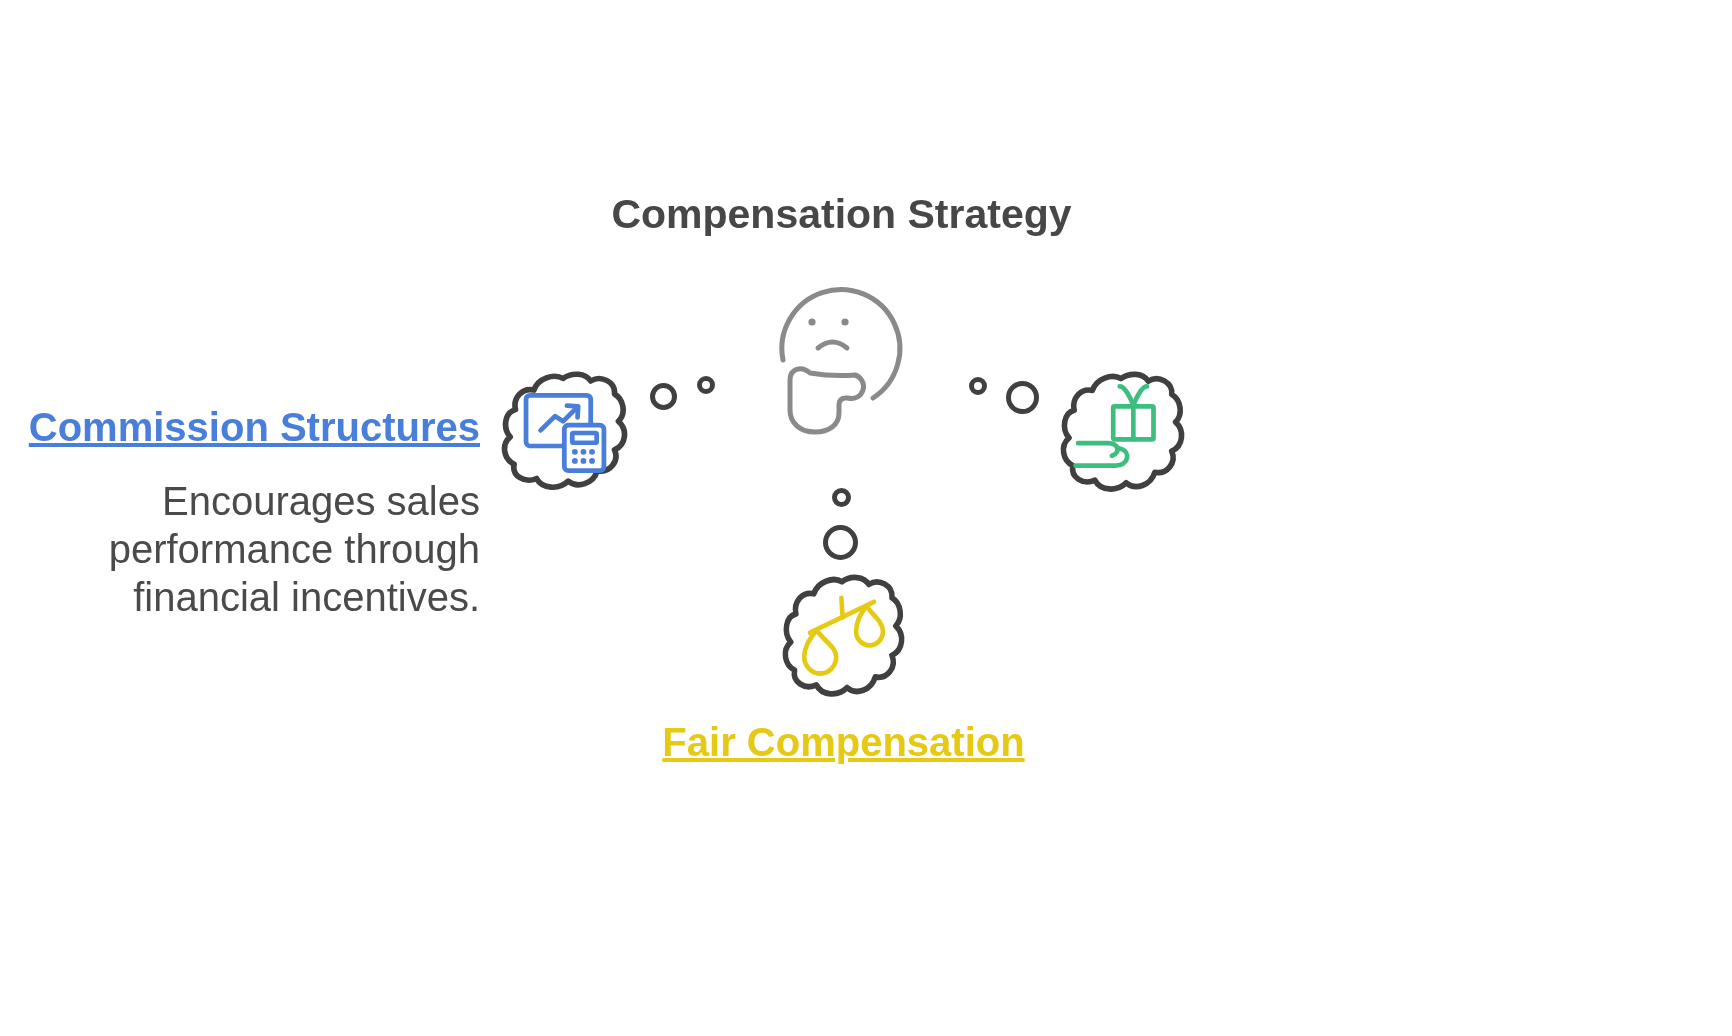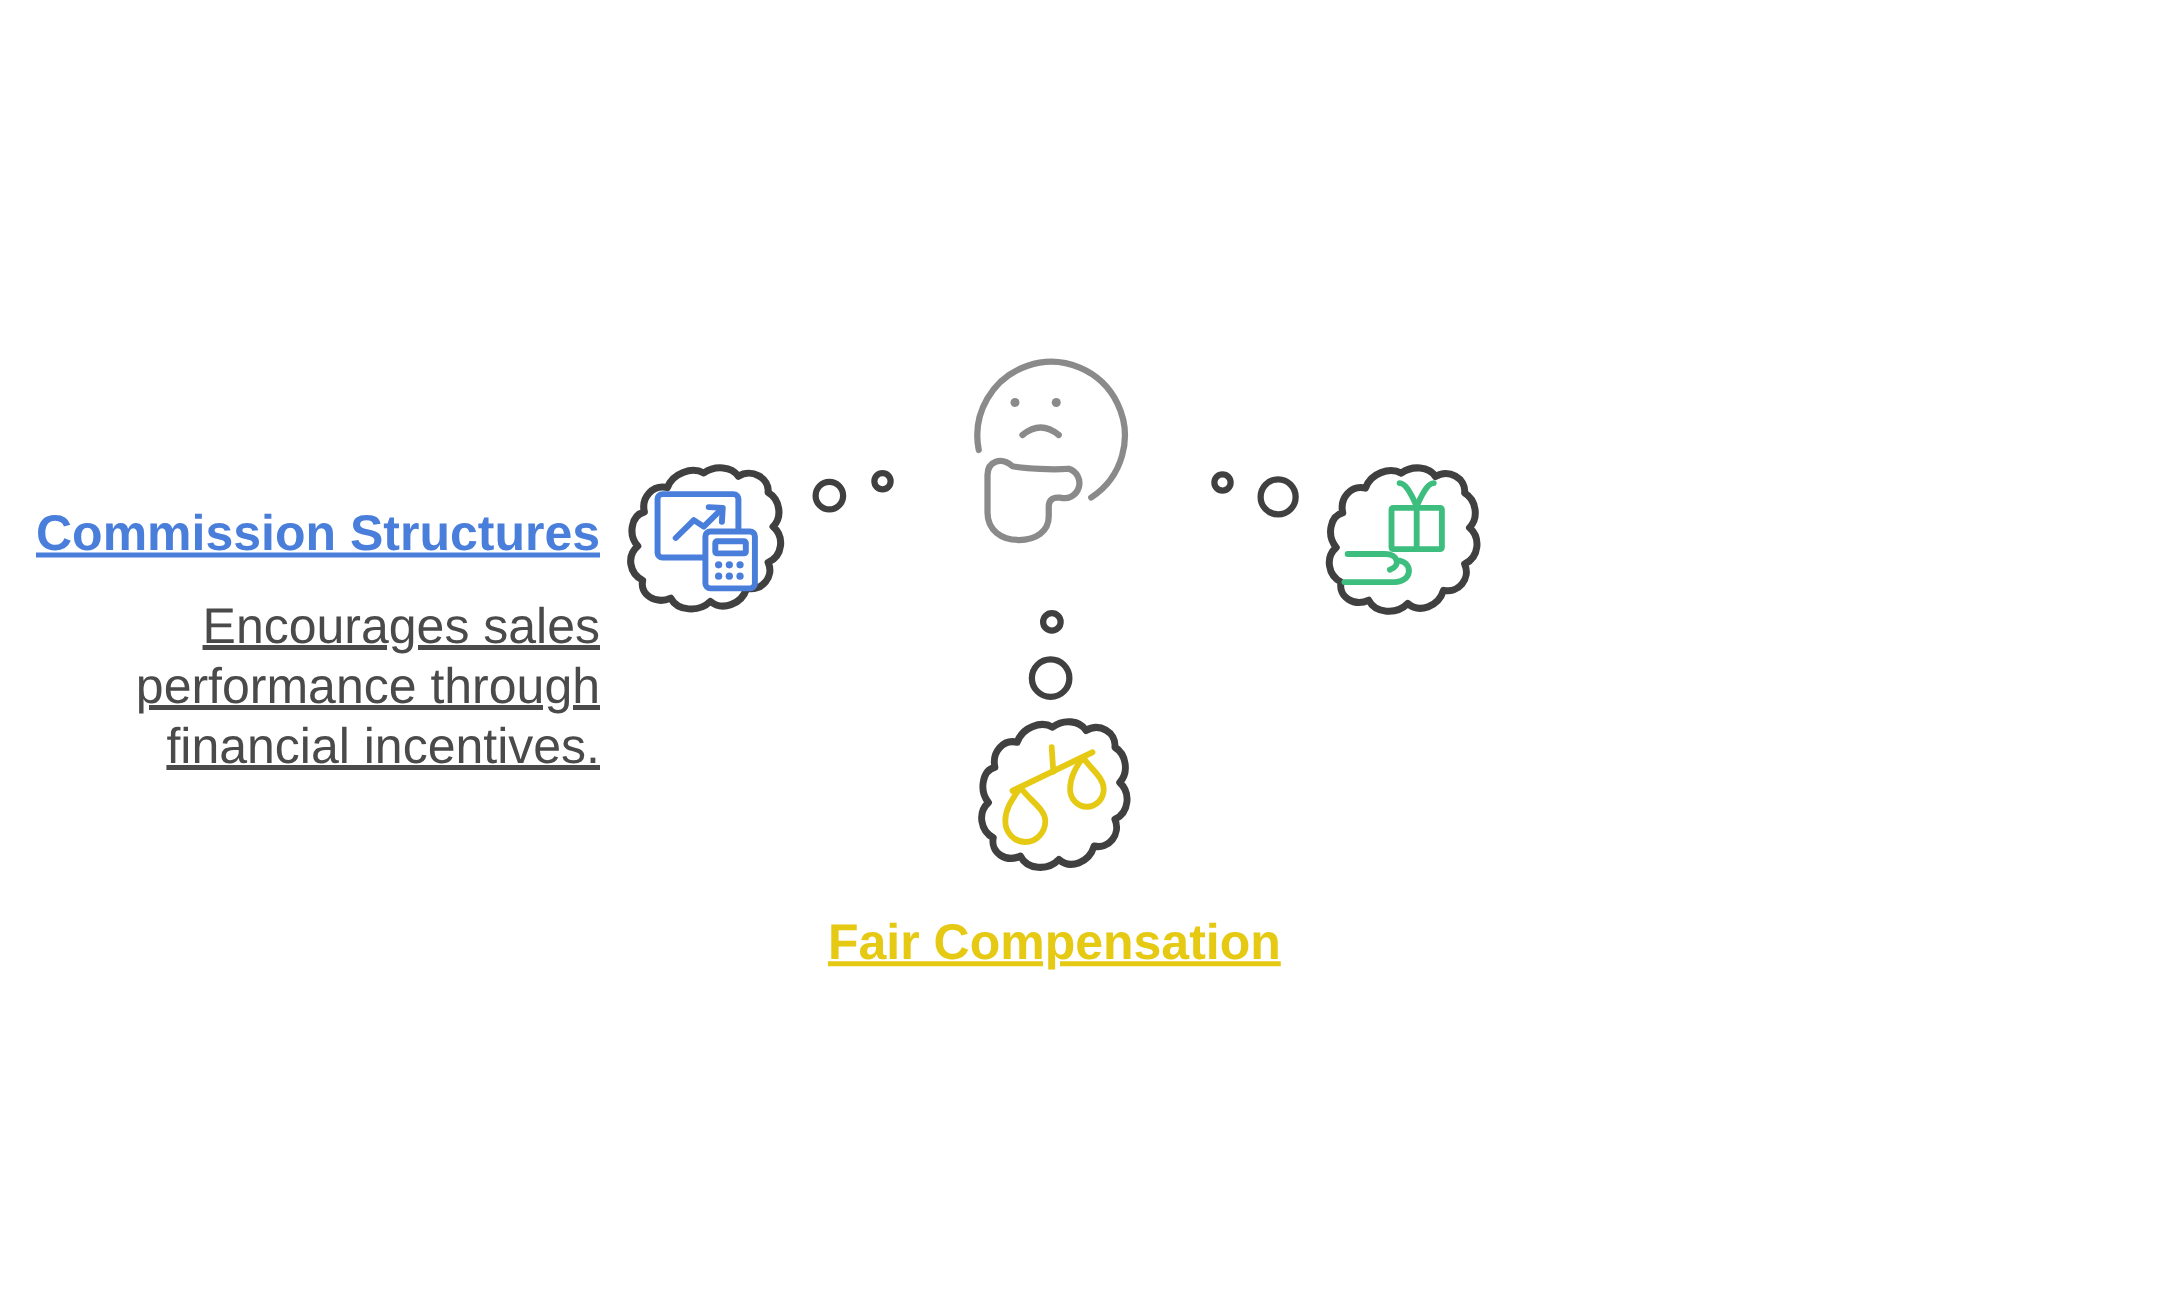--- a/index.html
+++ b/index.html
@@ -13,25 +13,25 @@
   .title{
     position:absolute;left:0;top:190px;width:1683px;
     text-align:center;
     font-size:41px;font-weight:700;line-height:48px;
     color:#474747;margin:0;
   }
   .node-text{position:absolute;}
   .node-text h2{margin:0;font-size:40px;font-weight:700;line-height:48px;text-decoration:underline;}
   .node-text p{
     margin:26px 0 0 0;font-size:40px;line-height:48px;
-    color:#4a4a4a;white-space:pre-line;text-decoration:underline;
+    color:#4a4a4a;white-space:pre-line;
   }
   .nt-left{left:16px;top:403px;width:464px;text-align:right;}
   .nt-right{left:1206px;top:403px;width:500px;text-align:left;}
-  .nt-bottom{left:561px;top:718px;width:565px;text-align:center;margin-top:12px;}
+  .nt-bottom{left:561px;top:718px;width:565px;text-align:center;}
   .accent-blue{color:#4a7edb;}
   .accent-green{color:#3dbd7e;}
   .accent-yellow{color:#e5c913;}
   .tc{
     position:absolute;box-sizing:border-box;
     border:5px solid #404040;border-radius:50%;background:#fff;
   }
   .tc-l-big{left:650px;top:383px;width:27px;height:27px;}
   .tc-l-small{left:697px;top:376px;width:18px;height:18px;}
   .tc-r-small{left:969px;top:377px;width:18px;height:18px;}
@@ -50,20 +50,21 @@
   .stroke-yellow{stroke:#e5c913;fill:none;stroke-width:3.6;stroke-linecap:round;stroke-linejoin:round;}
   .stroke-gray{stroke:#8a8a8a;fill:none;stroke-width:5;stroke-linecap:round;stroke-linejoin:round;}
   .hand{fill:#ffffff;stroke:#8a8a8a;stroke-width:5;stroke-linejoin:round;stroke-linecap:round;}
   .calc-body{fill:#ffffff;}
 </style>
 </head>
 <body>
 
 <div class="stage">
 
+  <h1 class="title">Compensation Strategy</h1>
 
   <svg class="svg-face" width="130" height="150" viewBox="0 0 130 150">
     <path class="stroke-gray" d="M 6 76 A 59 59 0 1 1 96 114"></path>
     <circle cx="35" cy="38" r="3.6" fill="#8a8a8a"></circle>
     <circle cx="68" cy="38" r="3.6" fill="#8a8a8a"></circle>
     <path class="stroke-gray" d="M 41 64 Q 55.5 52 70 64"></path>
     <path class="hand" d="M 33 89
       C 24 81, 13 85, 13 96
       L 13 126
       C 13 140, 24 148, 38 148

